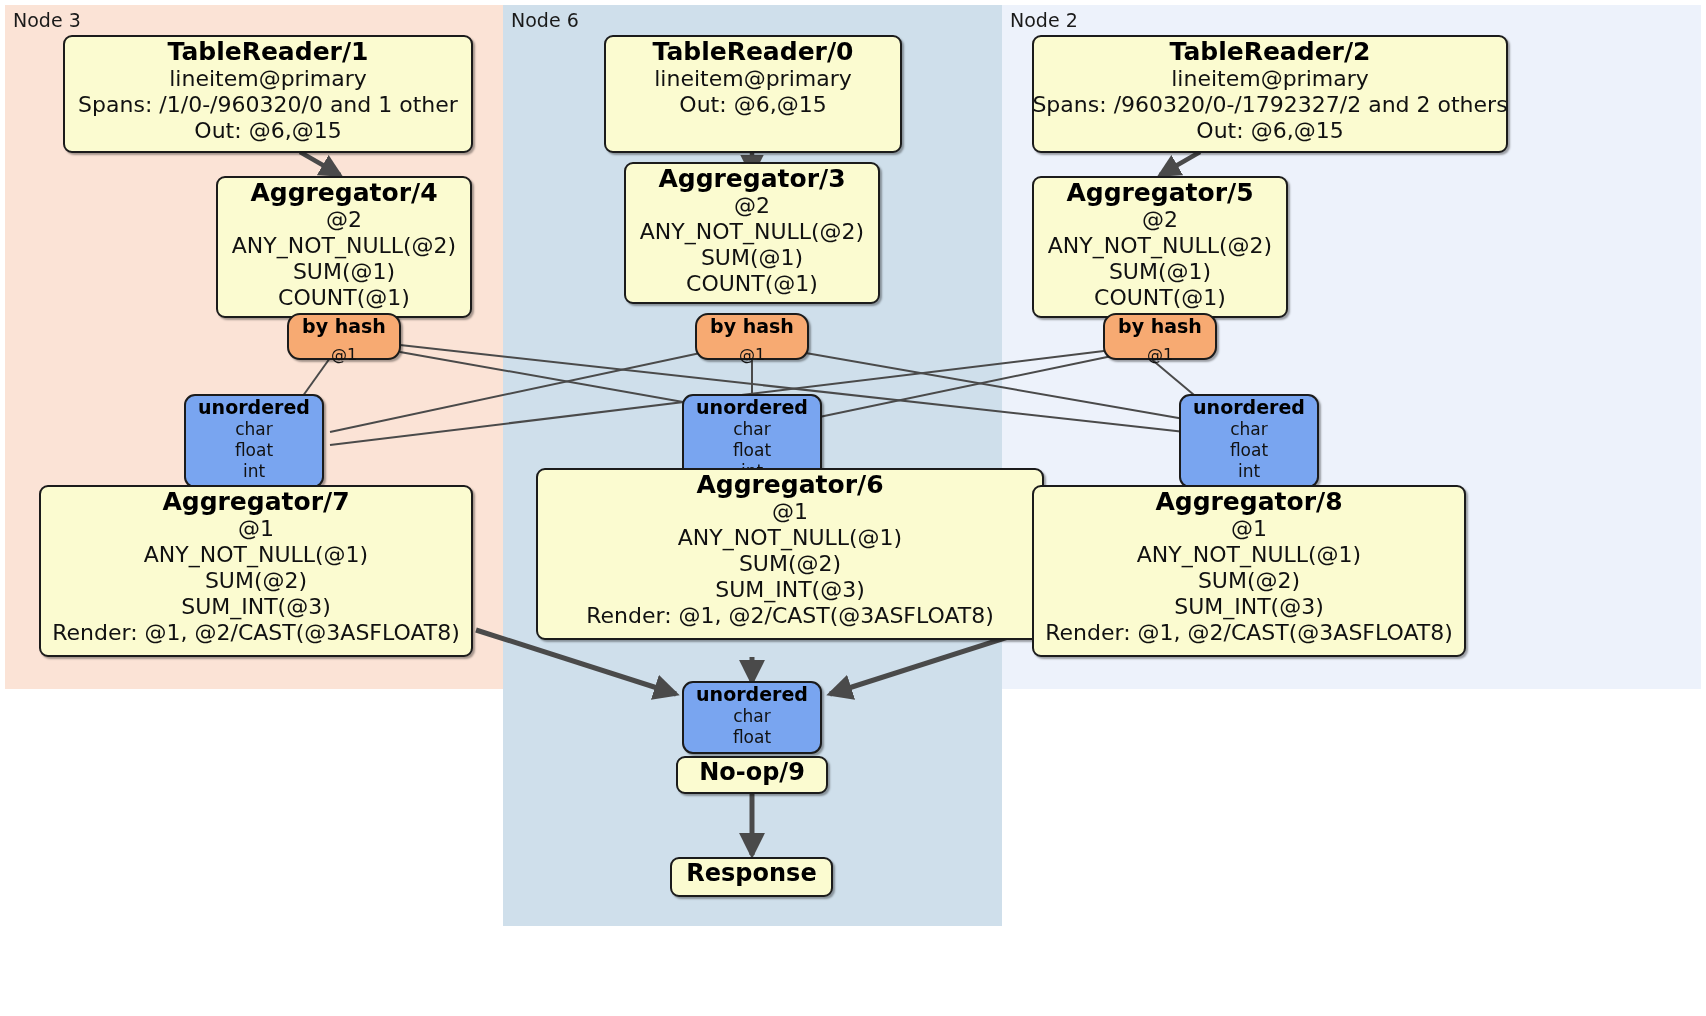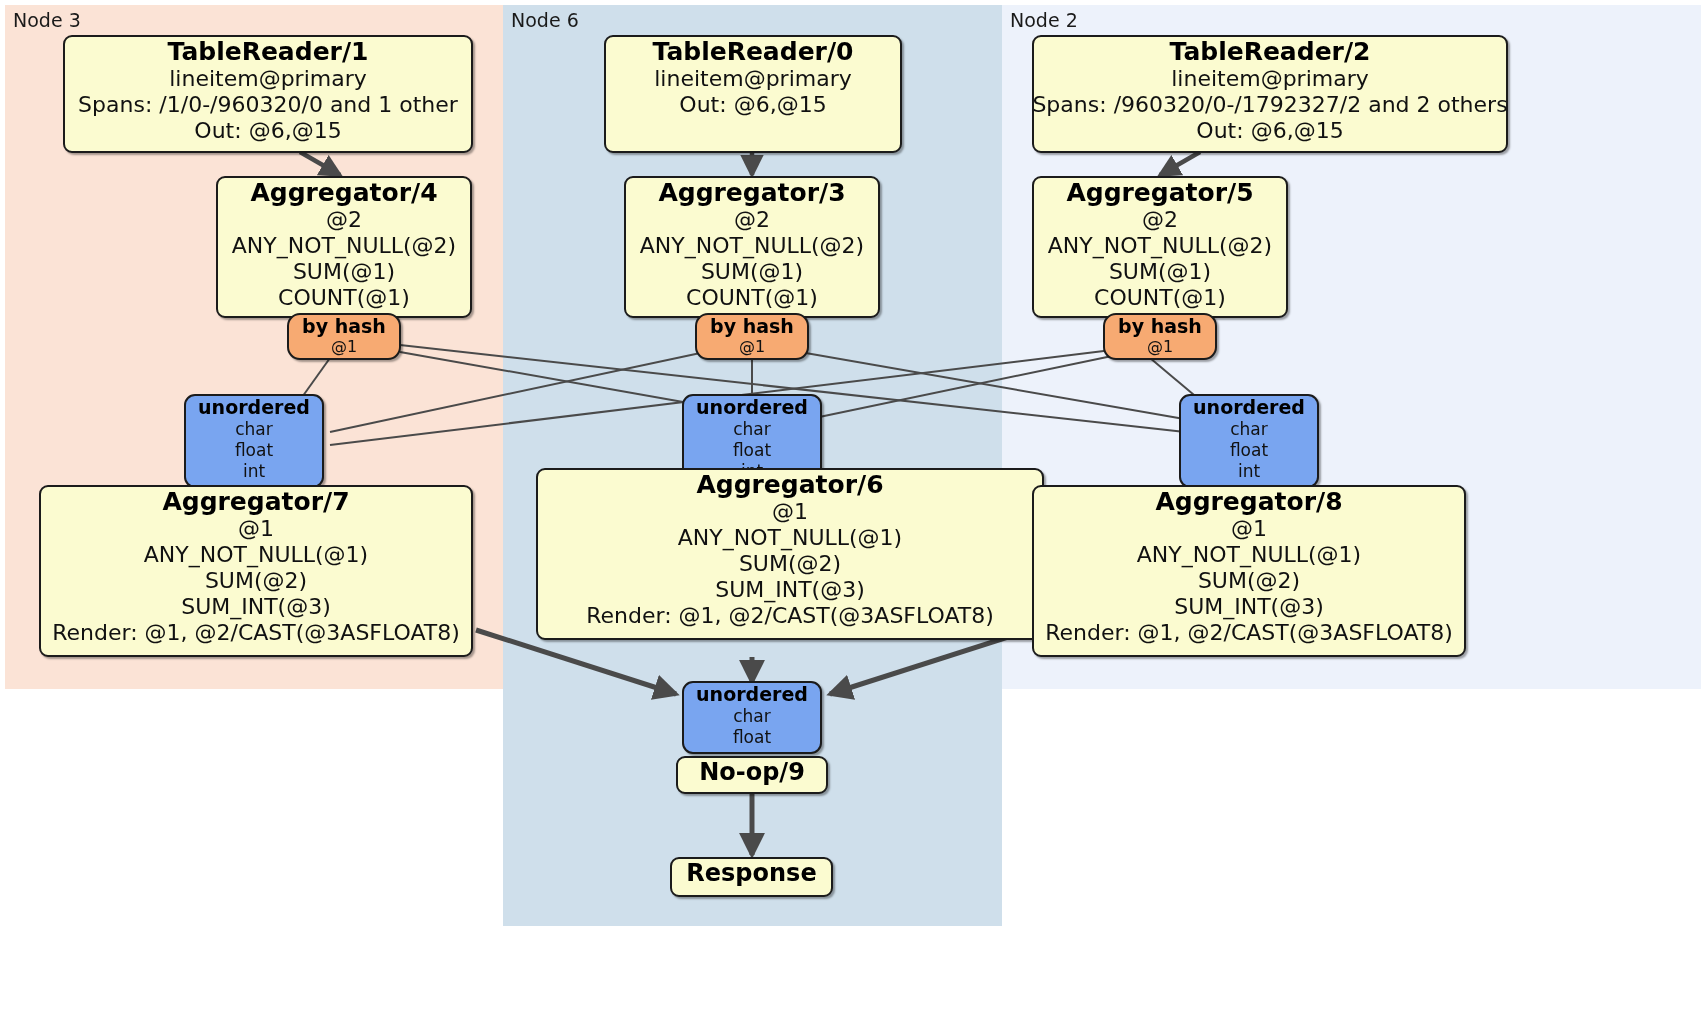--- a/index.html
+++ b/index.html
@@ -17,21 +17,21 @@
         border:2px solid #1b1b1b;border-radius:9px;
         box-shadow:2px 2px 2px rgba(0,0,0,0.35);
         display:flex;flex-direction:column;align-items:center;}
   .node .title{font-weight:bold;color:#000;white-space:nowrap;}
   .node .line{color:#111;white-space:nowrap;}
 
   .proc{background:#fbfbd0;}
   .proc .title{font-size:25px;line-height:29px;}
   .proc .line{font-size:22px;line-height:26px;}
 
-  .router{background:#f7aa72;border-radius:13px;}
+  .router{background:#f7aa72;border-radius:13px;gap:8px;}
   .router .title{font-size:19px;line-height:22px;}
   .router .line{font-size:16px;line-height:19px;}
 
   .sync{background:#79a5f0;border-radius:11px;}
   .sync .title{font-size:19px;line-height:23px;}
   .sync .line{font-size:17px;line-height:21px;}
 
   .small-proc .title{font-size:24px;line-height:28px;}
 </style>
 </head>
@@ -115,21 +115,21 @@
   </div>
 
   <div class="node proc" style="left:216px;top:176px;width:256px;height:142px;">
     <div class="title">Aggregator/4</div>
     <div class="line">@2</div>
     <div class="line">ANY_NOT_NULL(@2)</div>
     <div class="line">SUM(@1)</div>
     <div class="line">COUNT(@1)</div>
   </div>
 
-  <div class="node proc" style="left:624px;top:176px;width:256px;height:142px;">
+  <div class="node proc" style="left:624px;top:162px;width:256px;height:142px;">
     <div class="title">Aggregator/3</div>
     <div class="line">@2</div>
     <div class="line">ANY_NOT_NULL(@2)</div>
     <div class="line">SUM(@1)</div>
     <div class="line">COUNT(@1)</div>
   </div>
 
   <div class="node proc" style="left:1032px;top:176px;width:256px;height:142px;">
     <div class="title">Aggregator/5</div>
     <div class="line">@2</div>

